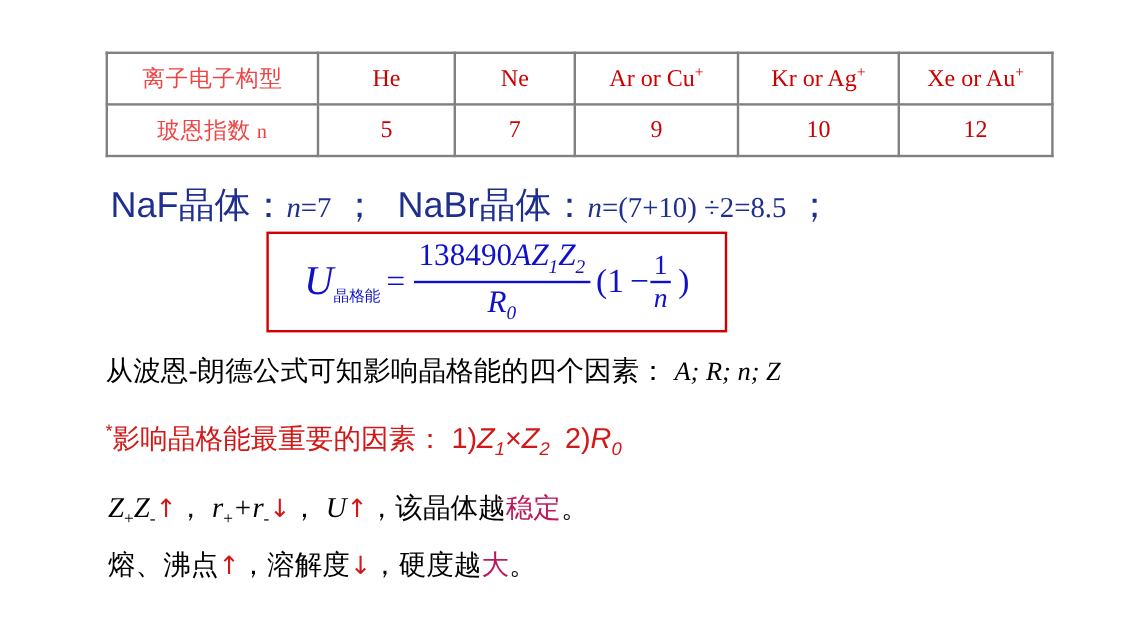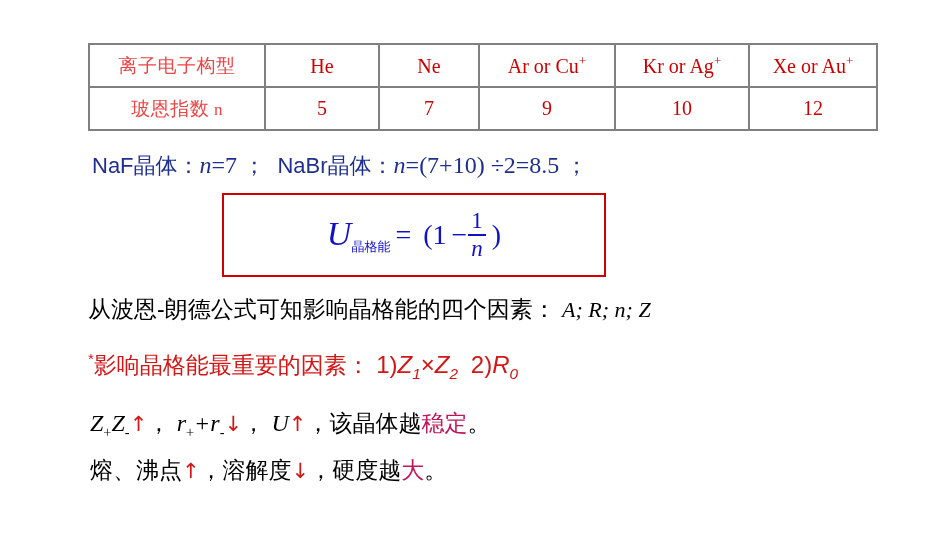--- a/index.html
+++ b/index.html
@@ -64,21 +64,21 @@
     position: absolute;
     left: 92px;
     top: 151px;
     color: #1F2F8F;
     font-family: "Liberation Serif", serif;
     font-size: 24px;
     white-space: nowrap;
   }
   .naf-line .cn {
     font-family: "Liberation Sans", sans-serif;
-    font-size: 22px;
+    font-size: 30px;
   }
   .naf-line .it {
     font-style: italic;
   }
 
   
   .formula-box {
     position: absolute;
     left: 222px;
     top: 193px;
@@ -283,20 +283,25 @@
   </table>
 
 <div class="naf-line">
   <span class="cn">NaF晶体：</span><span class="it">n</span><span>=7</span><span class="cn">&nbsp;</span><span class="cn">；</span><span class="cn">&nbsp;&nbsp;</span><span class="cn">NaBr晶体：</span><span class="it">n</span><span>=(7+10) ÷2=8.5</span><span class="cn">&nbsp;</span><span class="cn">；</span>
 </div>
 
 <div class="formula-box">
   <div class="formula-inner">
     <span class="f-u"><span>U</span><span class="f-usub">晶格能</span></span>
     <span class="f-eq">=</span>
+    <span class="frac">
+      <span class="num"><span>138490</span><span class="f-it">AZ</span><span class="f-sub">1</span><span class="f-it">Z</span><span class="f-sub">2</span></span>
+      <span class="bar"></span>
+      <span class="den"><span class="f-it">R</span><span class="f-sub">0</span></span>
+    </span>
     <span class="f-paren">(1</span>
     <span class="f-paren">−</span>
     <span class="frac-small">
       <span class="num">1</span>
       <span class="bar"></span>
       <span class="den">n</span>
     </span>
     <span class="f-paren">)</span>
   </div>
 </div>

